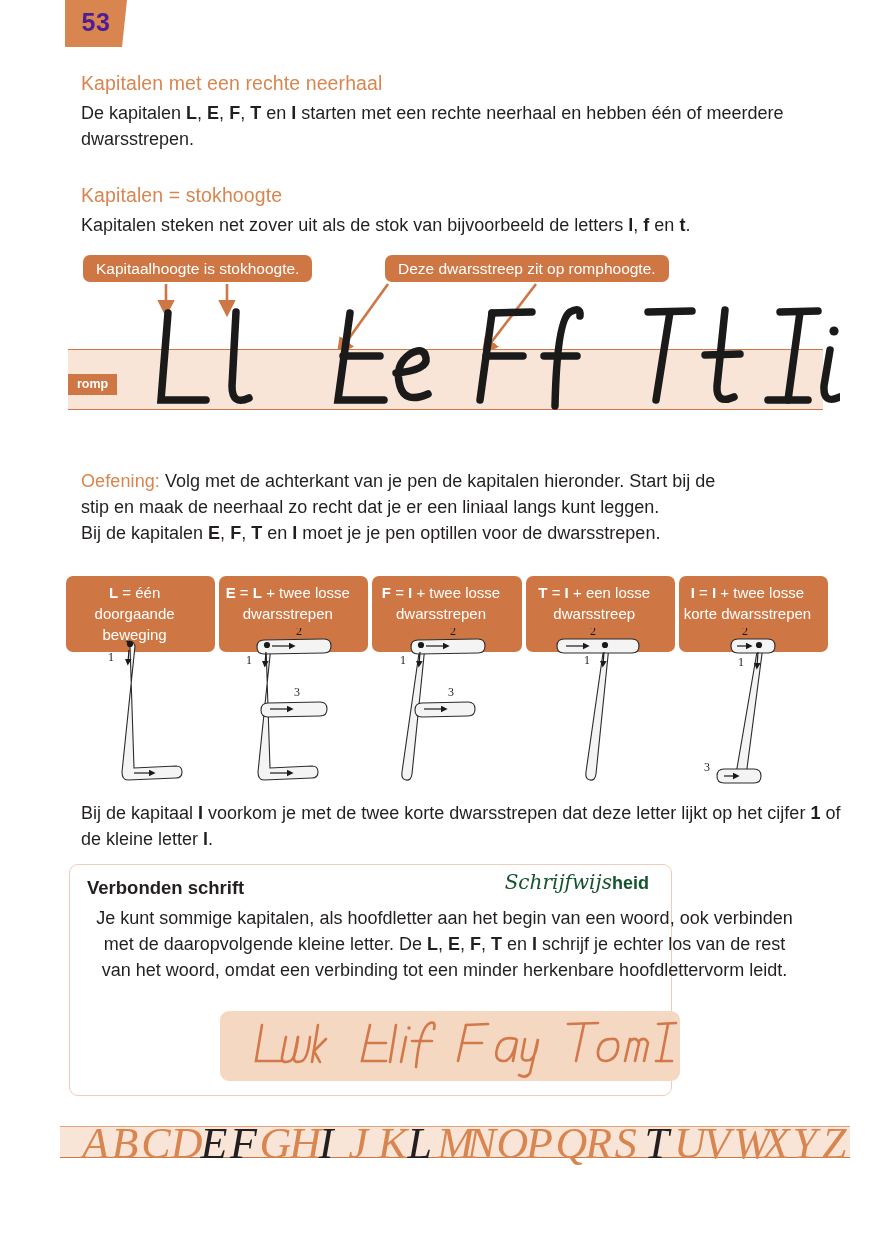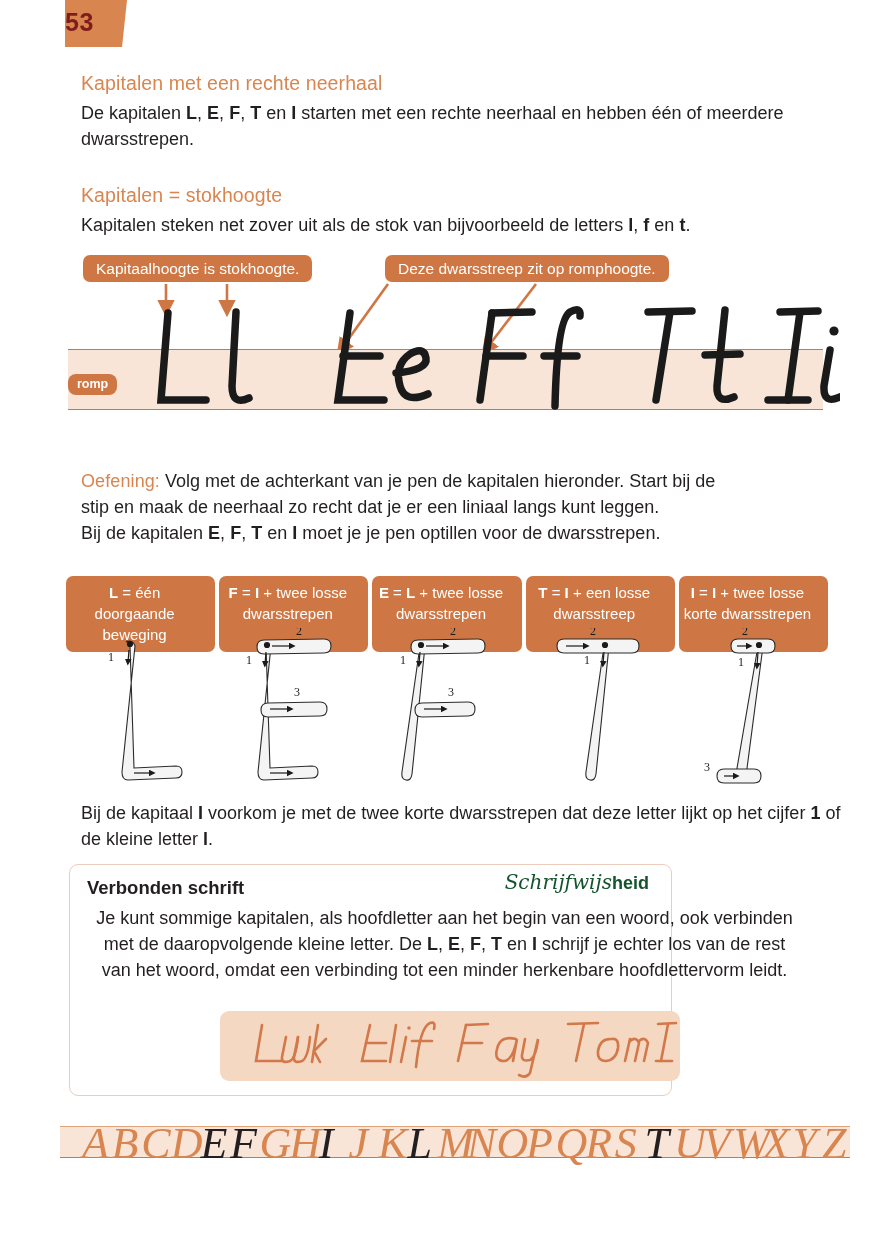--- a/index.html
+++ b/index.html
@@ -22,24 +22,25 @@
   }
 
   
   .page-badge {
     position: absolute;
     left: 65px;
     top: 0;
     width: 62px;
     height: 47px;
     background: #d9854f;
-    color: #7f1d1d;
+    color: #4c1d95;
     font-size: 25px;
     font-weight: bold;
     line-height: 44px;
+    text-align: center;
     clip-path: polygon(0 0, 100% 0, 92% 100%, 0 100%);
     letter-spacing: 0.5px;
   }
 
   
   .h-orange {
     color: #d9854f;
     font-size: 19.5px;
     font-weight: normal;
     letter-spacing: 0.1px;
@@ -93,21 +94,21 @@
     border-bottom: 1.6px solid #cf7744;
   }
   .romp-tag {
     position: absolute;
     left: 68px;
     top: 374px;
     background: #cf7744;
     color: #ffffff;
     font-size: 12.5px;
     font-weight: bold;
-    border-radius: 8px;
+    border-radius: 0;
     padding: 3px 9px 4px 9px;
     z-index: 4;
   }
   .demo-letters {
     position: absolute;
     left: 140px;
     top: 298px;
     width: 700px;
     height: 125px;
     z-index: 3;
@@ -300,22 +301,22 @@
     <div class="body-text">
       <span class="lead h-orange" style="font-size:18px">Oefening:</span>
       <span>Volg met de achterkant van je pen de kapitalen hieronder. Start bij de</span>
     </div>
     <div class="body-text">stip en maak de neerhaal zo recht dat je er een liniaal langs kunt leggen.</div>
     <div class="body-text"><span>Bij de kapitalen </span><b>E</b><span>, </span><b>F</b><span>, </span><b>T</b><span> en </span><b>I</b><span> moet je je pen optillen voor de dwarsstrepen.</span></div>
   </div>
 
   <div class="hdr-row">
     <div class="hdr-cell"><b>L</b><span> = één doorgaande beweging</span></div>
+    <div class="hdr-cell"><b>E</b><span> = </span><b>L</b><span> + twee losse dwarsstrepen</span></div>
     <div class="hdr-cell"><b>F</b><span> = </span><b>I</b><span> + twee losse dwarsstrepen</span></div>
-    <div class="hdr-cell"><b>E</b><span> = </span><b>L</b><span> + twee losse dwarsstrepen</span></div>
     <div class="hdr-cell"><b>T</b><span> = </span><b>I</b><span> + een losse dwarsstreep</span></div>
     <div class="hdr-cell"><b>I</b><span> = </span><b>I</b><span> + twee losse korte dwarsstrepen</span></div>
   </div>
 
   <div class="stroke-row">
 
     <div class="stroke-cell">
       <svg width="150" height="165" viewBox="0 0 150 165">
         <g fill="#f4f4f4" stroke="#2b2b2b" stroke-width="1.1">
           <path d="M60,14 Q67,11 69,18 L56,144 Q56,152 62,152 L110,150 Q116,150 116,144 Q116,138 110,138 L68,140 L64,18 Q63,11 60,14 Z"></path>

